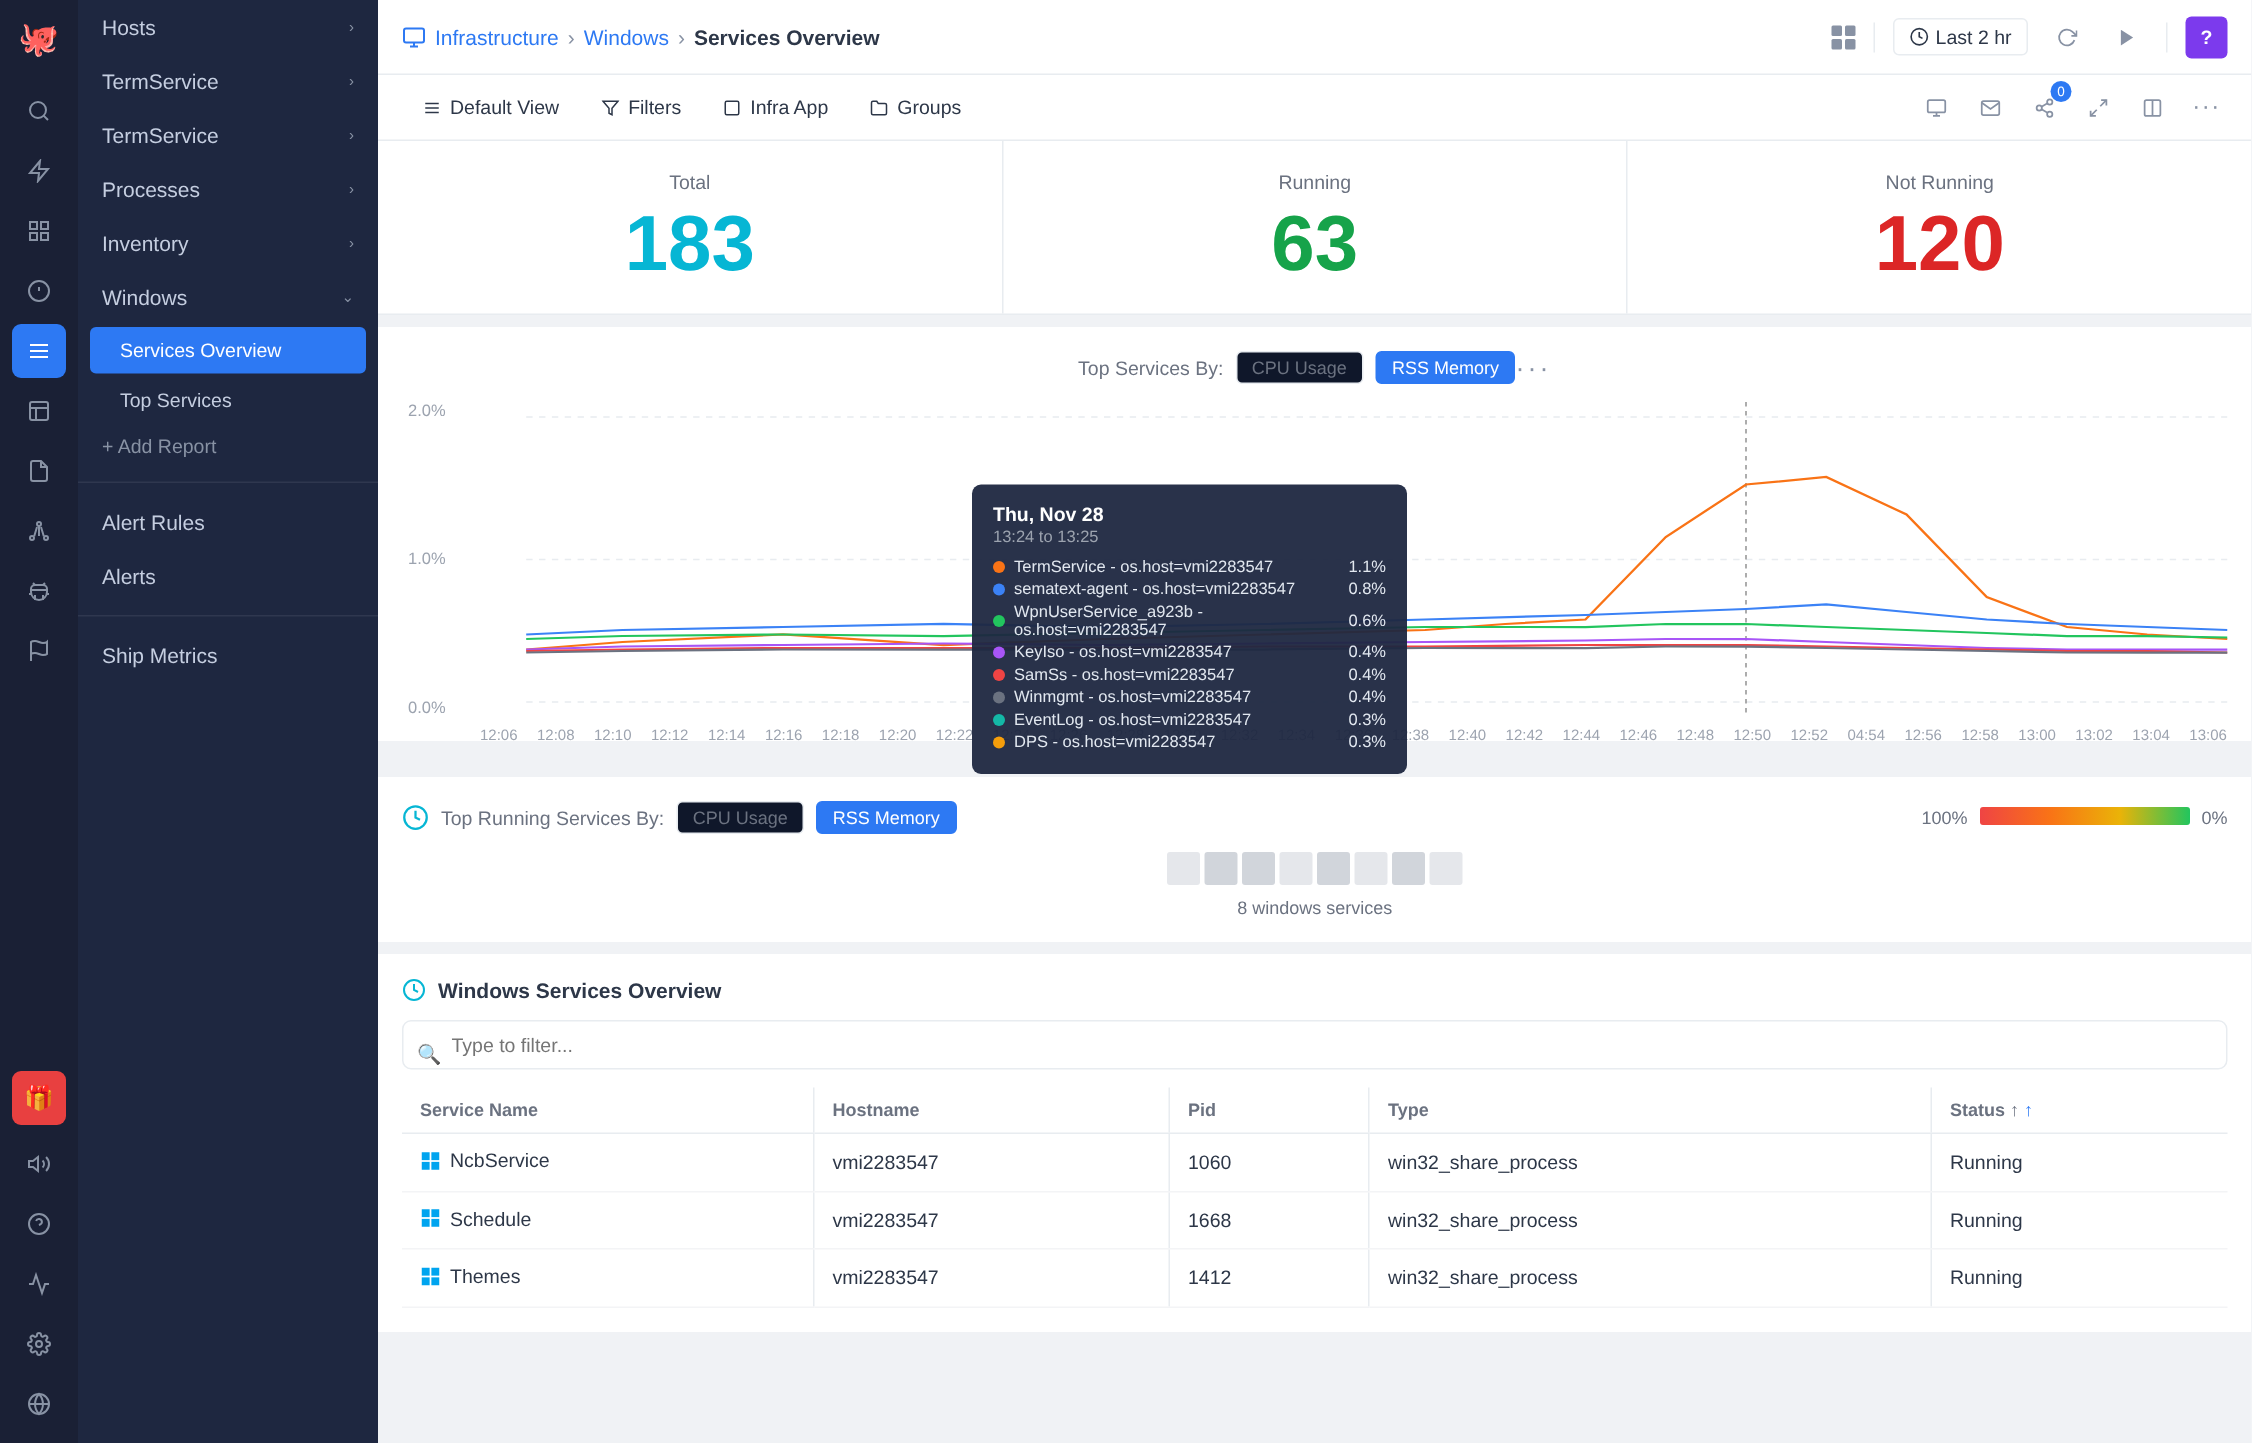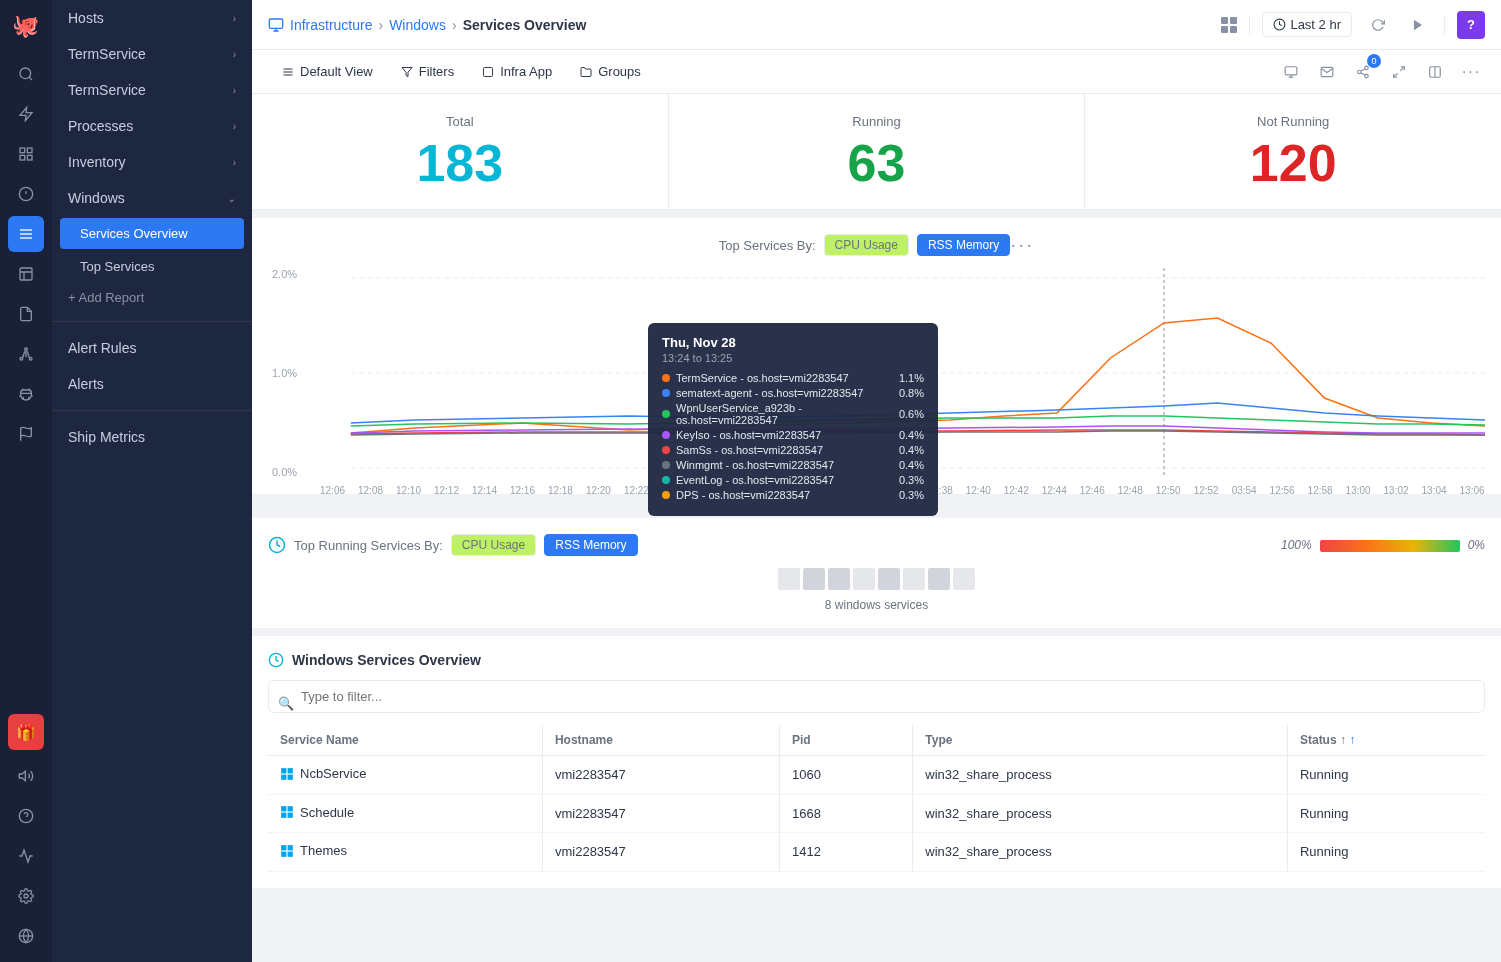--- a/index.html
+++ b/index.html
@@ -176,21 +176,21 @@
     }
     .chart-title-row { display: flex; align-items: center; gap: 8px; font-size: 13px; color: #6b7280; }
     .tab-btn {
       padding: 3px 10px;
       border-radius: 4px;
       font-size: 12px;
       cursor: pointer;
       border: 1px solid #e8ecf0;
     }
     .tab-btn.active { background: #2d79f3; color: white; border-color: #2d79f3; }
-    .tab-btn.inactive { background: #bef264; color: #6b7280; }
+    .tab-btn.inactive { background: #0f172a; color: #6b7280; }
     .three-dots { color: #8892a4; cursor: pointer; font-size: 18px; letter-spacing: 2px; }
 
     
     .chart-area { position: relative; height: 210px; }
     .chart-svg { width: 100%; height: 100%; }
     .chart-y-labels { position: absolute; left: 0; top: 0; height: 100%; display: flex; flex-direction: column; justify-content: space-between; font-size: 11px; color: #9ca3af; padding: 0 4px; }
 
     
     .chart-tooltip {
       position: absolute;
@@ -633,21 +633,21 @@
             <span>12:34</span>
             <span>12:36</span>
             <span>12:38</span>
             <span>12:40</span>
             <span>12:42</span>
             <span>12:44</span>
             <span>12:46</span>
             <span>12:48</span>
             <span>12:50</span>
             <span>12:52</span>
-            <span>03:54</span>
+            <span>04:54</span>
             <span>12:56</span>
             <span>12:58</span>
             <span>13:00</span>
             <span>13:02</span>
             <span>13:04</span>
             <span>13:06</span>
         </div>
       </div>
     </div>
 
@@ -655,21 +655,21 @@
       <div class="running-header">
         <div class="running-title-row">
           <svg width="18" height="18" viewBox="0 0 24 24" fill="none" stroke="#06b6d4" stroke-width="2">
               <circle cx="12" cy="12" r="10"></circle>
               <polyline points="12 6 12 12 16 14"></polyline>
             </svg>
           <span>Top Running Services By:</span>
           <button class="tab-btn inactive">CPU Usage</button>
           <button class="tab-btn active">RSS Memory</button>
         </div>
-        <div style="display:flex;align-items:flex-end;gap:8px;font-style:italic;">
+        <div style="display:flex;align-items:flex-start;gap:8px;">
           <span style="font-size:12px;color:#6b7280;">100%</span>
           <div style="width:140px;height:12px;background:linear-gradient(to right,#ef4444,#f97316,#eab308,#22c55e);border-radius:2px;"></div>
           <span style="font-size:12px;color:#6b7280;">0%</span>
         </div>
       </div>
       <div style="display:flex;gap:3px;justify-content:center;margin:12px 0 6px;">
         <div style="width:22px;height:22px;background:#e5e7eb;border-radius:2px;"></div>
         <div style="width:22px;height:22px;background:#d1d5db;border-radius:2px;"></div>
         <div style="width:22px;height:22px;background:#d1d5db;border-radius:2px;"></div>
         <div style="width:22px;height:22px;background:#e5e7eb;border-radius:2px;"></div>

